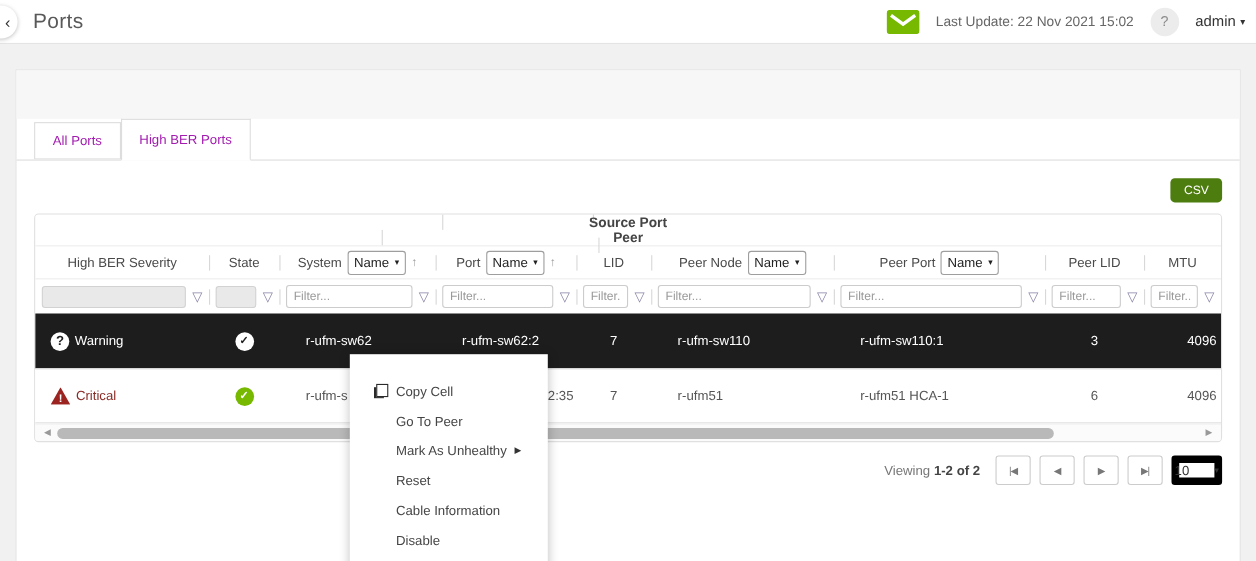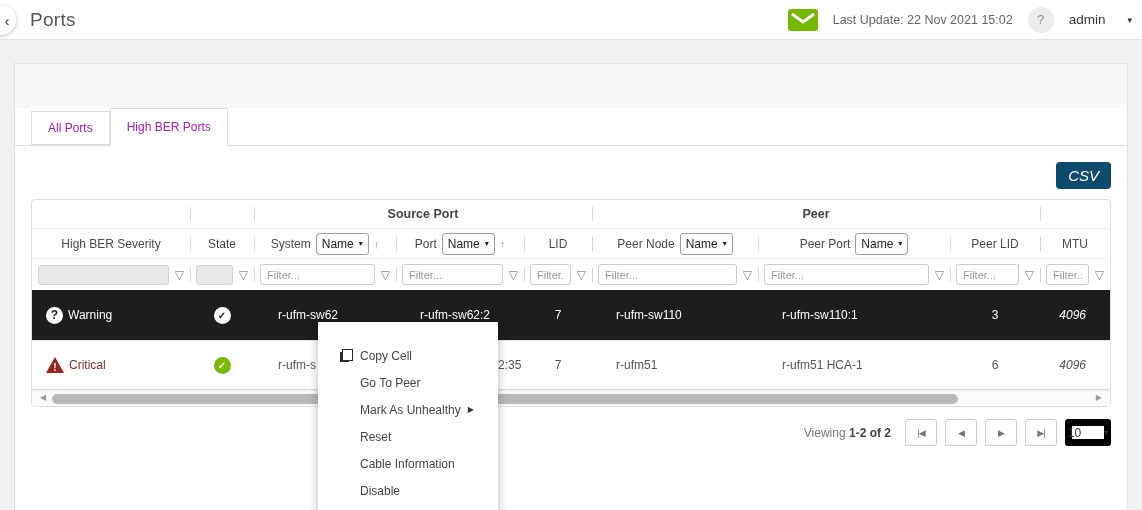--- a/index.html
+++ b/index.html
@@ -11,71 +11,71 @@
             border-bottom:1px solid #e4e4e4; display:flex; align-items:center; z-index:5; }
   .back-btn { position:absolute; left:-14px; top:5px; width:30px; height:30px; border-radius:50%;
               background:#fff; box-shadow:0 1px 4px rgba(0,0,0,.25); display:flex; align-items:center;
               justify-content:center; padding-left:12px; font-size:15px; color:#333; cursor:pointer; }
   .page-title { margin-left:30px; font-size:19px; color:#595959; letter-spacing:.3px; }
   .topbar-right { margin-left:auto; display:flex; align-items:center; gap:15px; padding-right:10px; }
   .mail-icon { width:30px; height:22px; display:block; }
   .last-update { font-size:12.5px; color:#666; }
   .help-btn { width:26px; height:26px; border-radius:50%; background:#ececec; color:#8a8a8a;
               display:flex; align-items:center; justify-content:center; font-size:13px; cursor:pointer; }
-  .user-menu { display:flex; align-items:center; gap:22px; font-size:13.5px; color:#333; cursor:pointer; }
+  .user-menu { display:flex; align-items:center; gap:4px; font-size:13.5px; color:#333; cursor:pointer; }
   .caret { font-size:9px; color:#333; }
 
   
   .panel { position:absolute; left:14px; right:14px; top:63px; height:460px; background:#fff;
            border:1px solid #e2e2e2; }
   .panel-strip { height:44px; background:#f7f7f8; }
 
   
   .tabs { display:flex; padding-left:16px; border-bottom:1px solid #ddd; height:38px; align-items:flex-end; }
   .tab { border:1px solid #ddd; border-bottom:none; background:#fff; padding:0 16px; height:35px;
          display:flex; align-items:center; font-size:12px; color:#a21caf; cursor:pointer; position:relative; }
   .tab.inactive { border-bottom:1px solid #ddd; height:34px; margin-bottom:0; }
   .tab.active { height:38px; margin-bottom:-1px; background:#fff; z-index:2; border-bottom:1px solid #fff; }
 
   
   .toolbar { display:flex; justify-content:flex-end; padding:16px 16px 10px; }
-  .csv-btn { background:#0c4a6e; color:#fff; border:none; border-radius:4px; font-size:15px;
-             padding:5px 12px; cursor:pointer; font-family:inherit;font-style:italic; }
+  .csv-btn { background:#4d7c0f; color:#fff; border:none; border-radius:4px; font-size:11px;
+             padding:5px 12px; cursor:pointer; font-family:inherit; }
 
   
   .table-wrap { margin:0 16px; border:1px solid #e0e0e0; border-radius:4px; overflow:hidden; position:relative; }
   .trow { display:flex; align-items:center; }
   .tcell { position:relative; display:flex; align-items:center; justify-content:center; height:100%; }
   .sep::before { content:''; position:absolute; left:0; top:50%; transform:translateY(-50%);
                  width:1px; height:14px; background:#d8d8d8; }
   .c-sev{width:158px;} .c-state{width:64px;} .c-system{width:142px;} .c-port{width:128px;}
   .c-lid{width:68px;} .c-pnode{width:166px;} .c-pport{width:192px;} .c-plid{width:90px;}
   .c-mtu{width:54px; flex:1;}
   .g-source{width:338px;} .g-peer{width:448px;}
 
-  .group-row { height:28px; font-size:12.5px; color:#444; font-weight:bold; }
+  .group-row { height:28px; font-size:12.5px; color:#444; font-weight:bold;flex-direction:column; }
   .header-row { height:30px; font-size:12px; color:#4a4a4a; border-top:1px solid #ededed; }
   .header-row .tcell { gap:5px; cursor:pointer; }
   .name-select { border:1px solid #9e9e9e; border-radius:3px; height:22px; padding:0 5px;
                  display:flex; align-items:center; gap:5px; font-size:12px; color:#222; background:#fff; cursor:pointer; }
   .name-select .caret { font-size:8px; color:#222; }
   .sort-arrow { color:#999; font-size:11px; }
 
   .filter-row { height:32px; border-top:1px solid #ededed; }
   .filter-row .tcell { gap:6px; padding:0 6px; }
   .filter-input { border:1px solid #ccc; border-radius:3px; height:21px; min-width:0; flex:1;
                   font-size:11px; padding:0 6px; color:#555; font-family:inherit; }
   .filter-input::placeholder { color:#9a9a9a; }
   .filter-box { background:#e9e9e9; border:1px solid #d2d2d2; border-radius:3px; height:20px; flex:1; cursor:pointer; }
   .funnel { color:#8b84a8; font-size:12px; flex:none; cursor:pointer; }
 
   .data-row { height:50px; font-size:12px; cursor:pointer; }
   .data-row .tcell { justify-content:flex-start; padding-left:24px; }
   .data-row .tcell.center { justify-content:center; padding-left:0; }
-  .data-row .tcell.right { justify-content:flex-end; padding-left:0; padding-right:24px;font-style:italic; }
+  .data-row .tcell.right { justify-content:flex-end; padding-left:0; padding-right:4px; }
   .row-selected { background:#1d1d1d; color:#fff; }
   .row-normal { background:#fff; color:#555; border-top:1px solid #e8e8e8; border-bottom:1px solid #d9d9d9; }
   .sev-cell { gap:5px; padding-left:14px !important; justify-content:flex-start; }
   .warn-icon { width:17px; height:17px; border-radius:50%; background:#fff; color:#1d1d1d;
                display:inline-flex; align-items:center; justify-content:center; font-size:12px; font-weight:bold; flex:none; }
   .crit-icon { width:18px; height:16px; background:#9b2420; color:#fff;
                clip-path:polygon(50% 0, 100% 100%, 0 100%); display:inline-flex; align-items:flex-end;
                justify-content:center; font-size:10px; font-weight:bold; line-height:1.1; flex:none; }
   .crit-text { color:#8a2a25; }
   .state-ok { width:17px; height:17px; border-radius:50%; display:inline-flex; align-items:center;

